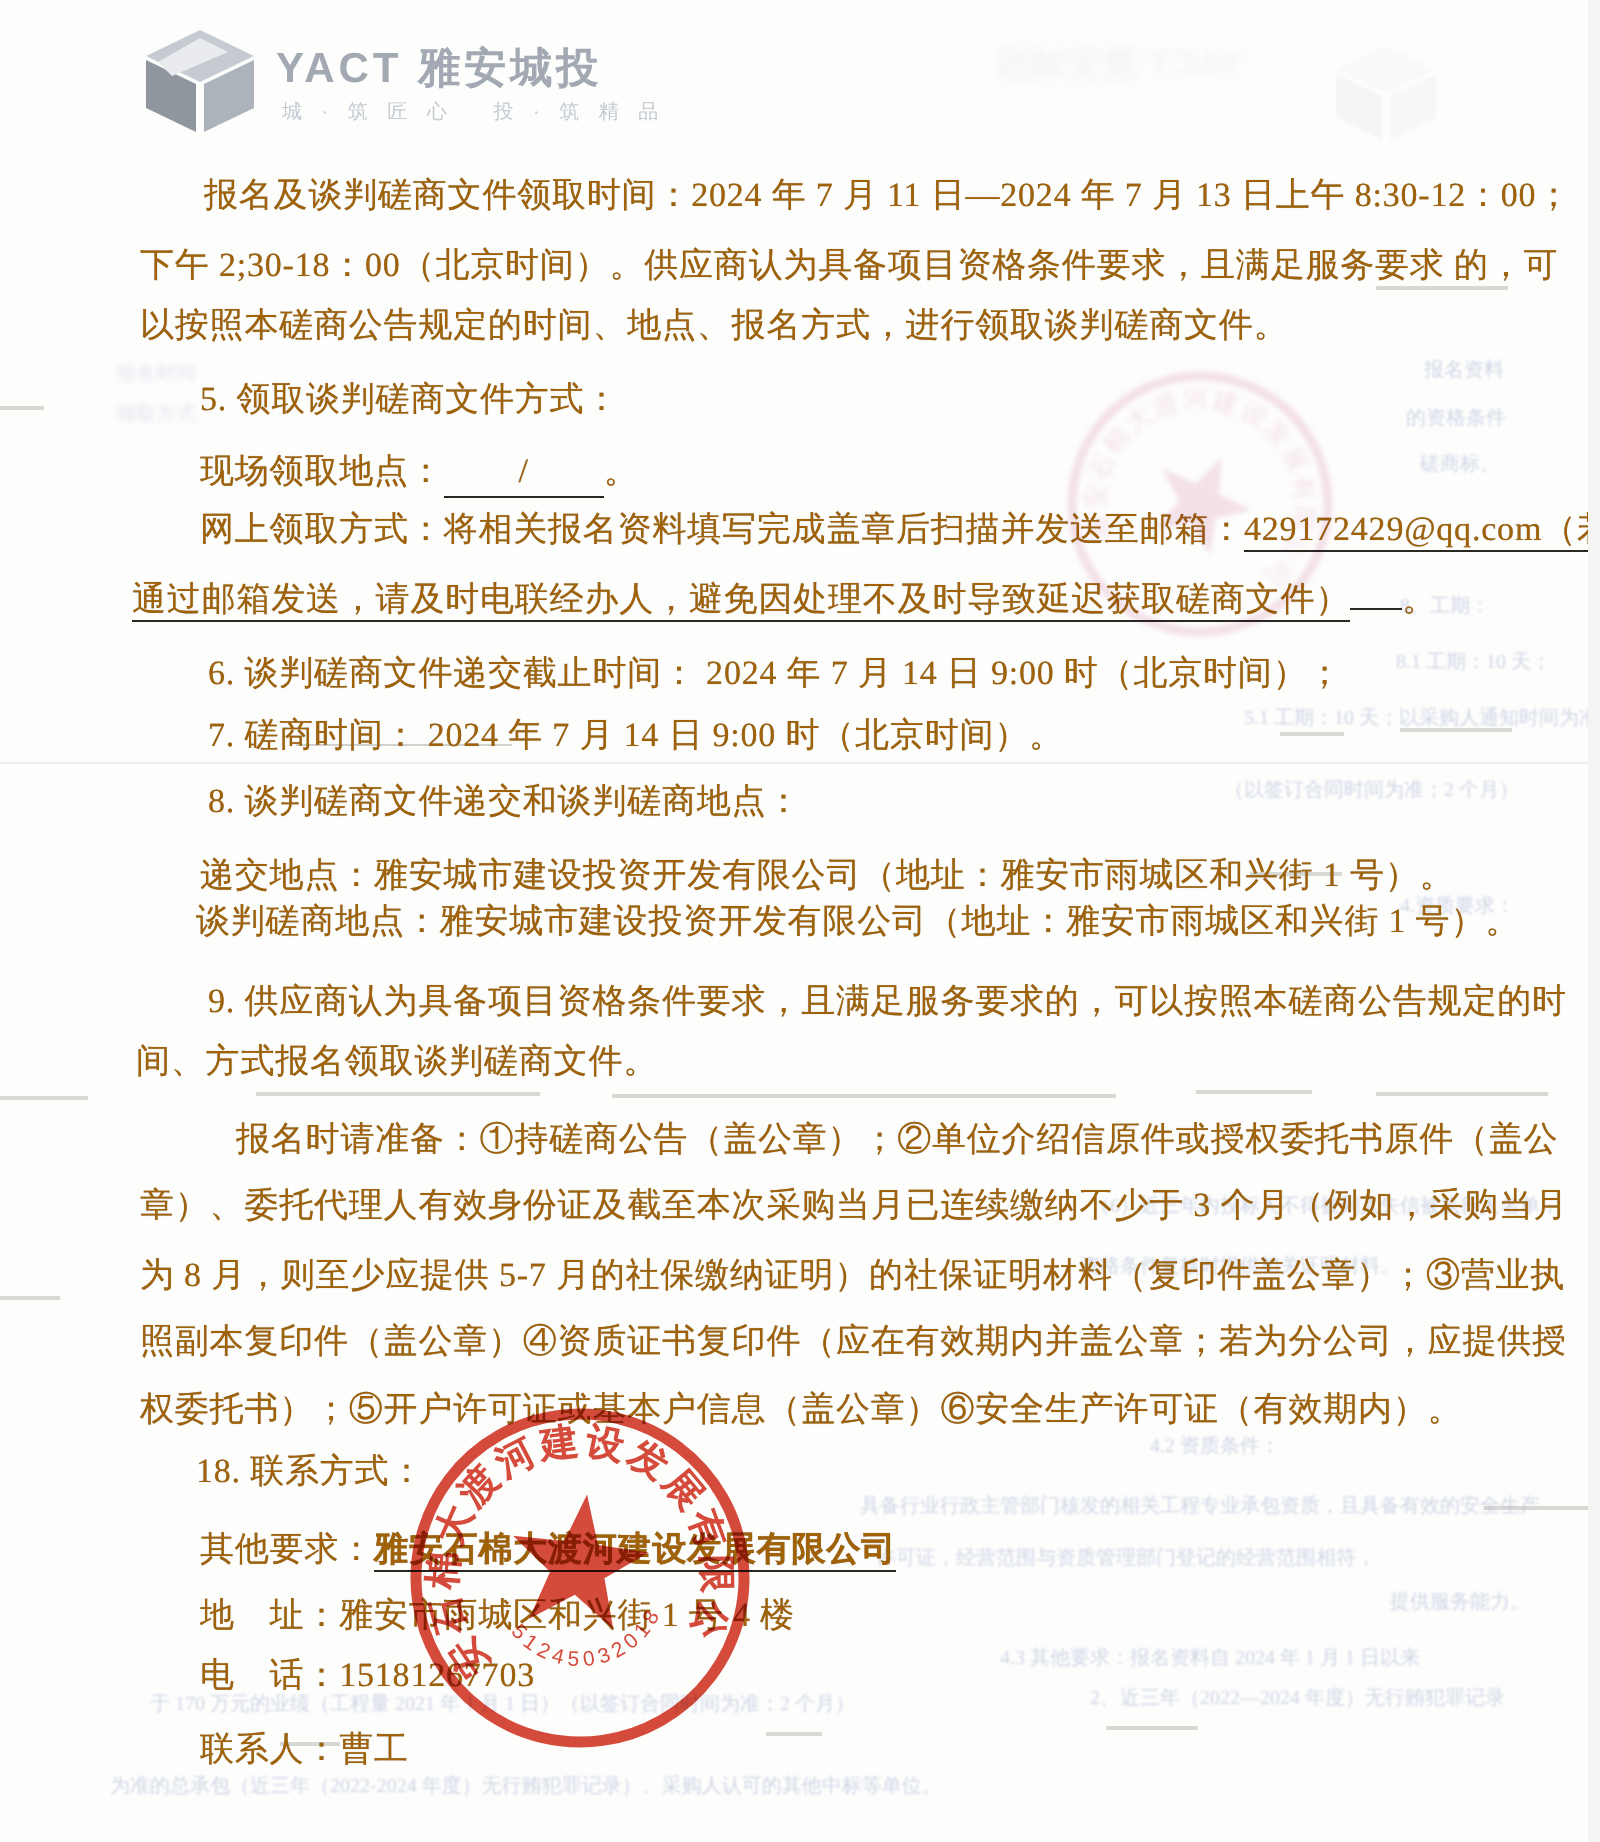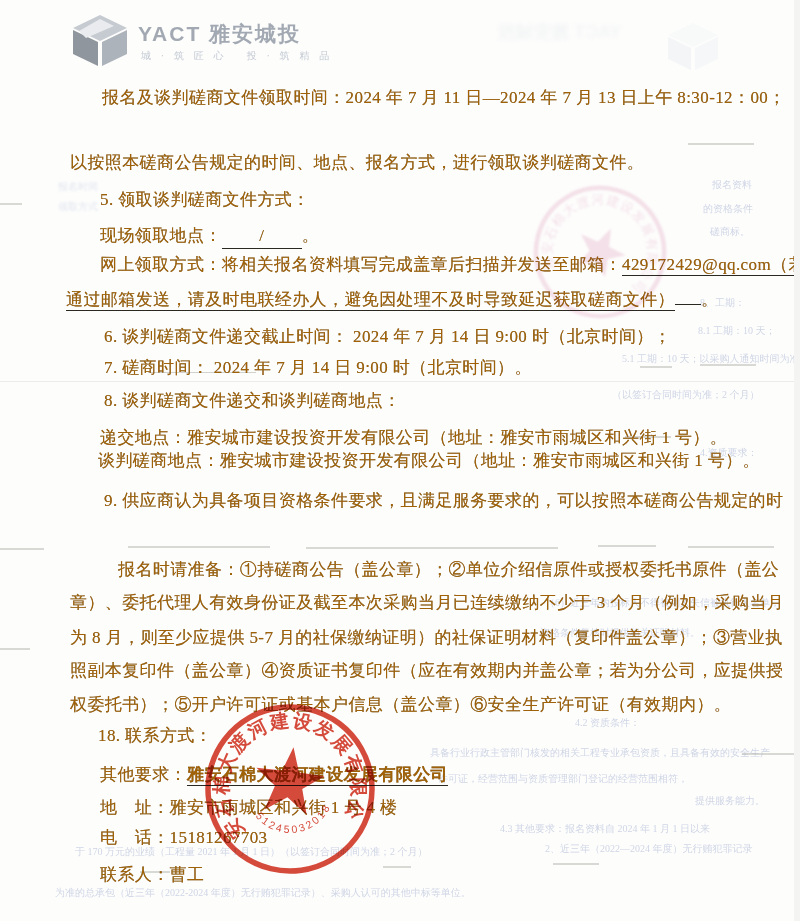--- a/index.html
+++ b/index.html
@@ -87,20 +87,21 @@
   <div class="dash" style="left:306px;top:547px;width:252px;"></div>
   <div class="dash" style="left:598px;top:545px;width:58px;"></div>
   <div class="dash" style="left:688px;top:546px;width:86px;"></div>
   <div class="dash" style="left:0;top:648px;width:30px;"></div>
   <div class="dash" style="left:742px;top:753px;width:52px;"></div>
   <div class="dash" style="left:140px;top:871px;width:30px;"></div>
   <div class="dash" style="left:383px;top:866px;width:28px;"></div>
   <div class="dash" style="left:553px;top:863px;width:46px;"></div>
 
   <div class="line" style="left:102px;top:86px;">报名及谈判磋商文件领取时间：2024 年 7 月 11 日—2024 年 7 月 13 日上午 8:30-12：00；</div>
+  <div class="line" style="left:70px;top:121px;">下午 2;30-18：00（北京时间）。供应商认为具备项目资格条件要求，且满足服务要求 的，可</div>
   <div class="line" style="left:70px;top:151px;">以按照本磋商公告规定的时间、地点、报名方式，进行领取谈判磋商文件。</div>
 
   <div class="line" style="left:100px;top:188px;">5. 领取谈判磋商文件方式：</div>
 
   <div class="line" style="left:100px;top:224px;">
     <span>现场领取地点：</span><span class="blank">/</span><span>。</span>
   </div>
 
   <div class="line" style="left:100px;top:253px;">
     <span>网上领取方式：将相关报名资料填写完成盖章后扫描并发送至邮箱：</span><span class="ul">429172429@qq.com（若</span>
@@ -109,20 +110,21 @@
     <span class="ul">通过邮箱发送，请及时电联经办人，避免因处理不及时导致延迟获取磋商文件）</span><span class="blank2"></span><span>。</span>
   </div>
 
   <div class="line" style="left:104px;top:325px;">6. 谈判磋商文件递交截止时间： 2024 年 7 月 14 日 9:00 时（北京时间）；</div>
   <div class="line" style="left:104px;top:356px;">7. 磋商时间： 2024 年 7 月 14 日 9:00 时（北京时间）。</div>
   <div class="line" style="left:104px;top:389px;">8. 谈判磋商文件递交和谈判磋商地点：</div>
   <div class="line" style="left:100px;top:426px;">递交地点：雅安城市建设投资开发有限公司（地址：雅安市雨城区和兴街 1 号）。</div>
   <div class="line" style="left:98px;top:449px;">谈判磋商地点：雅安城市建设投资开发有限公司（地址：雅安市雨城区和兴街 1 号）。</div>
 
   <div class="line" style="left:104px;top:489px;">9. 供应商认为具备项目资格条件要求，且满足服务要求的，可以按照本磋商公告规定的时</div>
+  <div class="line" style="left:68px;top:519px;">间、方式报名领取谈判磋商文件。</div>
 
   <div class="line" style="left:118px;top:558px;">报名时请准备：①持磋商公告（盖公章）；②单位介绍信原件或授权委托书原件（盖公</div>
   <div class="line" style="left:70px;top:591px;">章）、委托代理人有效身份证及截至本次采购当月已连续缴纳不少于 3 个月（例如，采购当月</div>
   <div class="line" style="left:70px;top:626px;">为 8 月，则至少应提供 5-7 月的社保缴纳证明）的社保证明材料（复印件盖公章）；③营业执</div>
   <div class="line" style="left:70px;top:659px;">照副本复印件（盖公章）④资质证书复印件（应在有效期内并盖公章；若为分公司，应提供授</div>
   <div class="line" style="left:70px;top:693px;">权委托书）；⑤开户许可证或基本户信息（盖公章）⑥安全生产许可证（有效期内）。</div>
 
   <div class="line" style="left:98px;top:724px;">18. 联系方式：</div>
   <div class="line" style="left:100px;top:763px;">
     <span>其他要求：</span><span class="ul company">雅安石棉大渡河建设发展有限公司</span>

